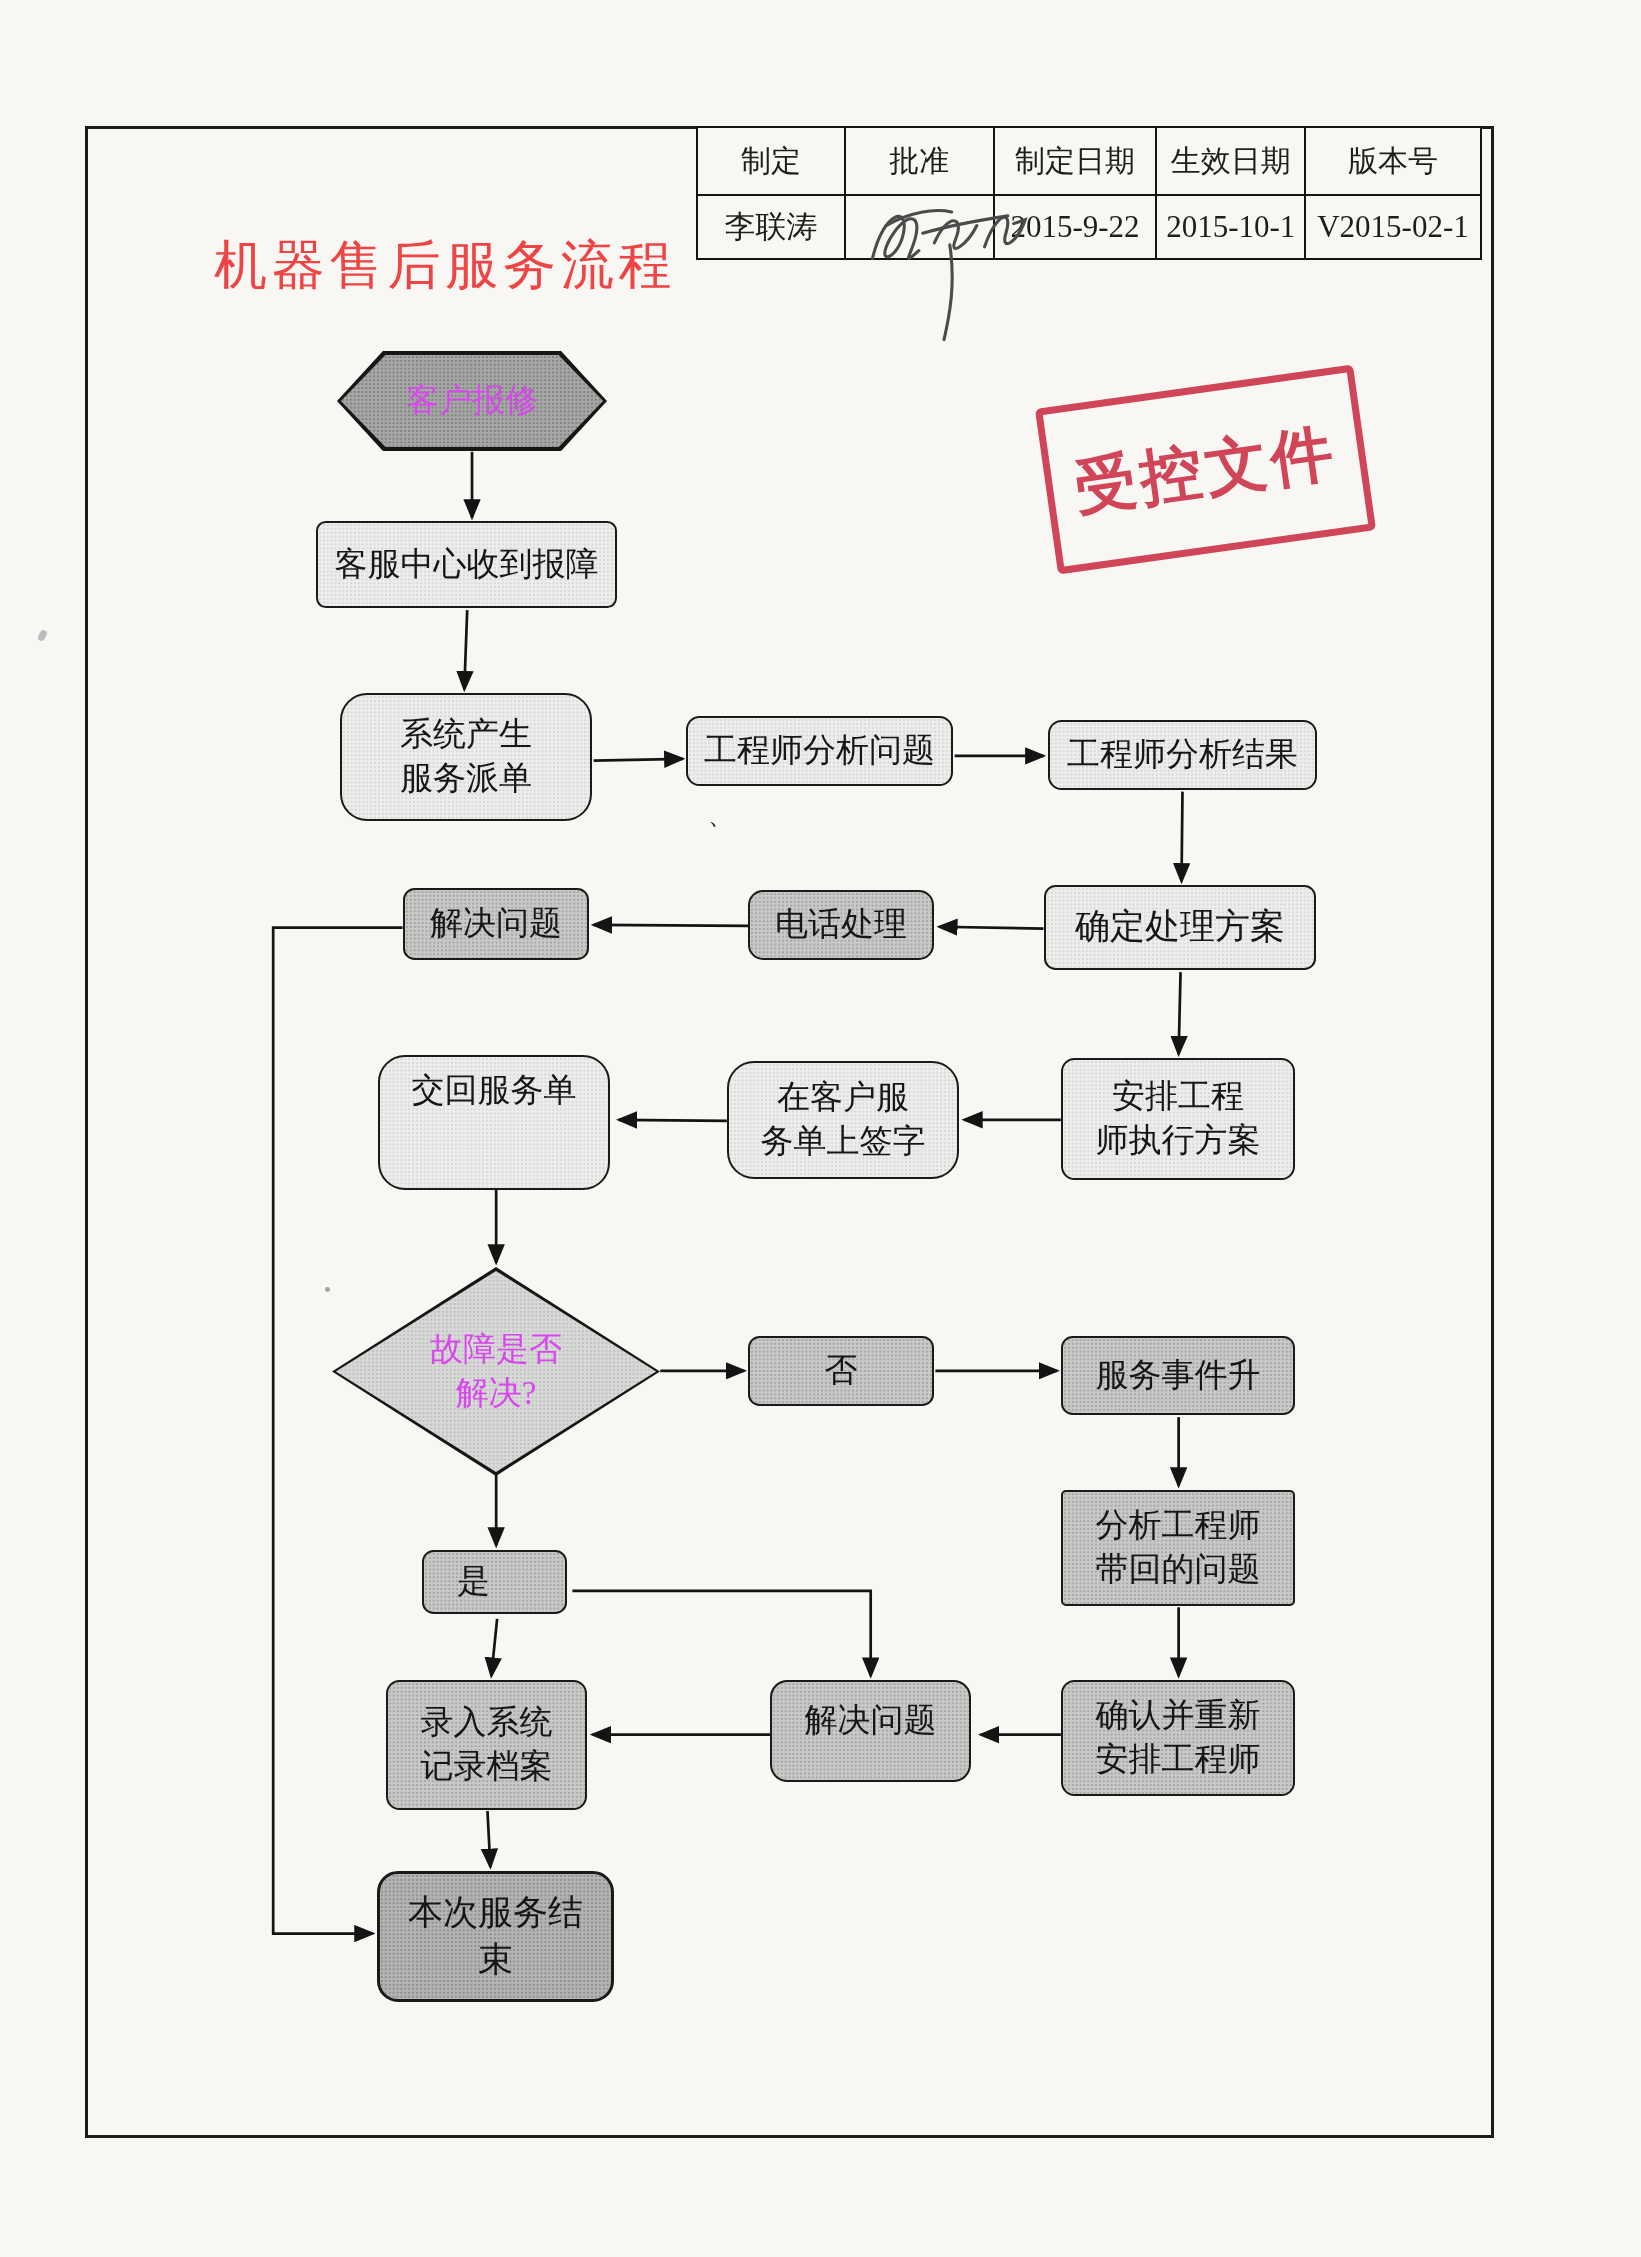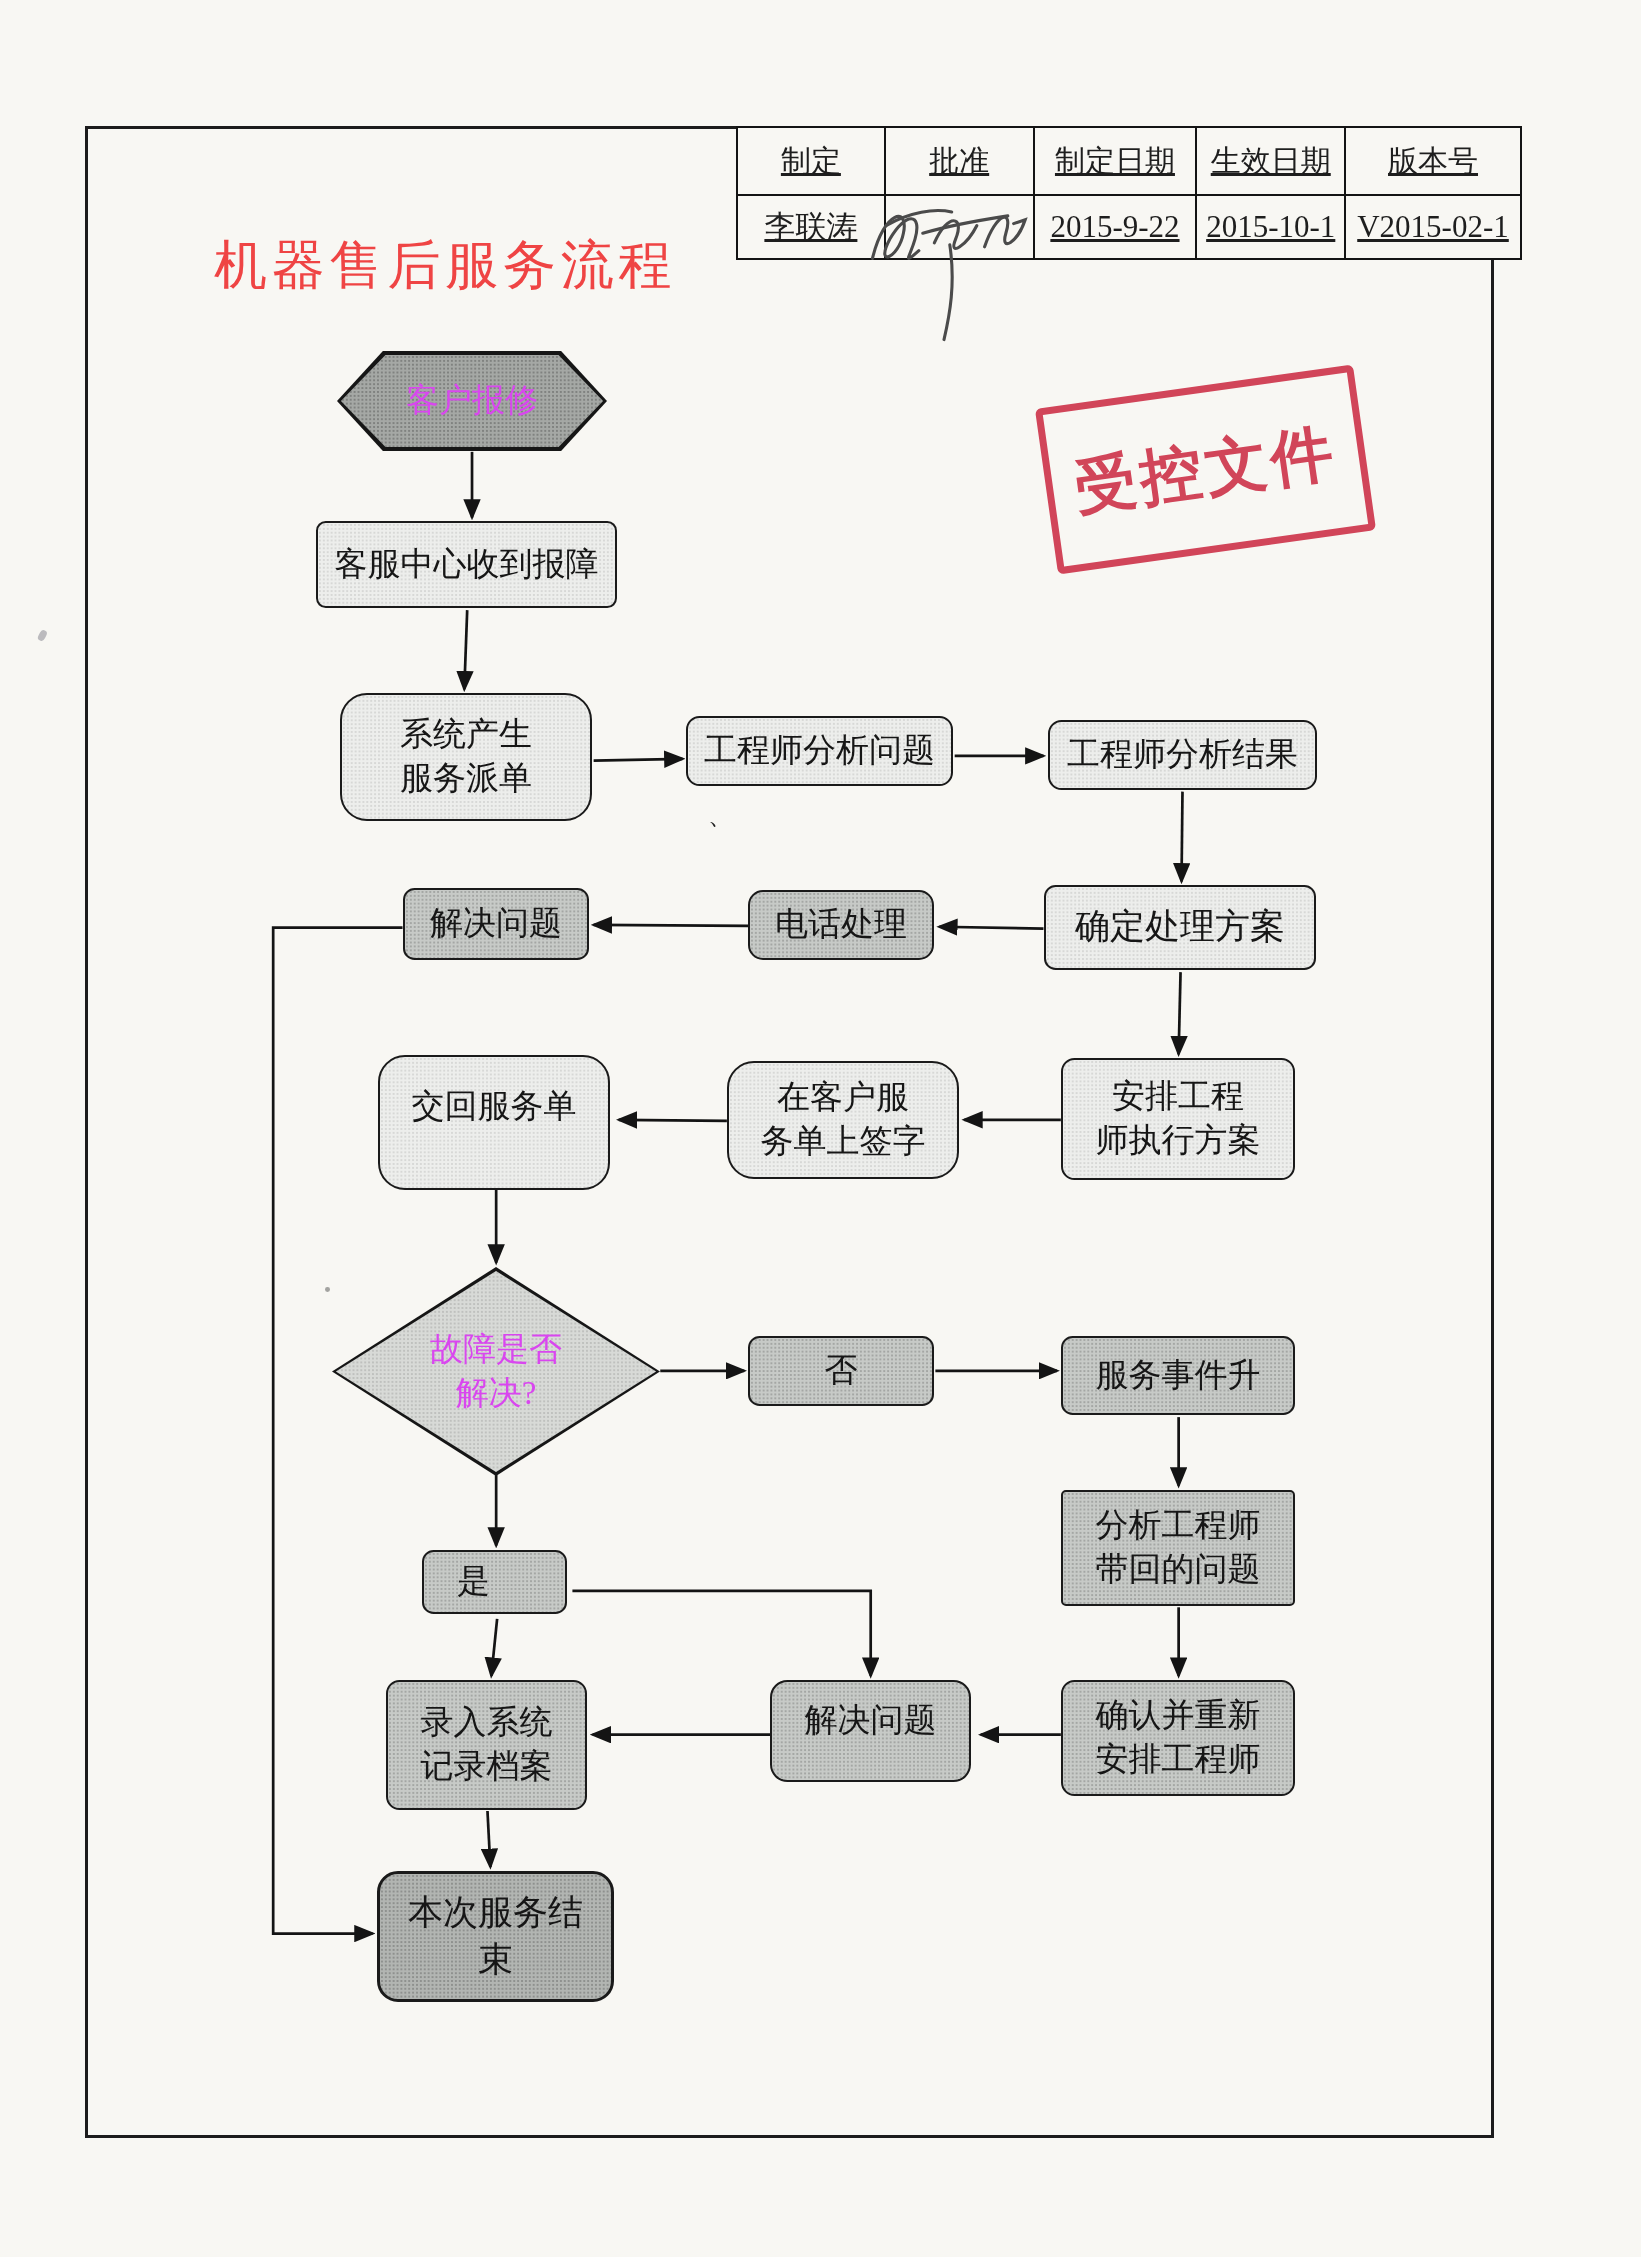--- a/index.html
+++ b/index.html
@@ -15,21 +15,21 @@
   .speck1{left:39px;top:630px;width:6.8px;height:10.6px;background:rgba(90,90,105,.38);transform:rotate(28deg);border-radius:40%;}
   .speck2{left:325px;top:1287px;width:4.8px;height:4.8px;background:rgba(60,60,60,.45);border-radius:50%;}
   .speck3{left:546px;top:1894px;width:15.4px;height:10.6px;background:rgba(232,140,152,.38);border-radius:50%;filter:blur(1px);}
 
   
   .frame{left:85px;top:126px;width:1403px;height:2006px;border:3.9px solid #1c1c1c;}
 
   .doc-title{left:214px;top:230px;font-size:53px;letter-spacing:4.8px;color:#ef4444;white-space:nowrap;}
 
   
-  table.hdr{position:absolute;left:736px;top:126px;border-collapse:collapse;table-layout:fixed;text-decoration:underline;}
+  table.hdr{position:absolute;left:696px;top:126px;border-collapse:collapse;table-layout:fixed;}
   table.hdr td{border:2.9px solid #141414;text-align:center;vertical-align:middle;
       font-size:30px;padding:0 3.9px;background:#f8f7f3;}
   table.hdr tr.r1 td{height:66px;}
   table.hdr tr.r2 td{height:62px;font-size:31px;}
 
   .sig-svg{left:857px;top:183px;z-index:6;}
 
   
   .stamp{left:1045px;top:386px;width:307px;height:153px;transform:rotate(-8deg);
      border:7.7px solid #cf3a50;border-radius:5.8px;display:flex;align-items:center;justify-content:center;
@@ -149,21 +149,21 @@
   <div class="node fill-light" style="left:686px;top:716px;width:263px;height:66px;border-radius:13.5px;">工程师分析问题</div>
 
   <div class="node fill-light" style="left:1048px;top:720px;width:265px;height:66px;border-radius:13.5px;">工程师分析结果</div>
 
   <div class="node fill-med" style="left:403px;top:888px;width:182px;height:68px;border-radius:11.6px;">解决问题</div>
 
   <div class="node fill-med" style="left:748px;top:890px;width:182px;height:66px;border-radius:15px;">电话处理</div>
 
   <div class="node fill-light" style="left:1044px;top:885px;width:268px;height:81px;border-radius:11.6px;font-size:35px;">确定处理方案</div>
 
-  <div class="node fill-light" style="left:378px;top:1055px;width:232px;height:120px;border-radius:27px;align-items:flex-start;padding-top:28px;box-sizing:border-box;height:135px;">交回服务单</div>
+  <div class="node fill-light" style="left:378px;top:1055px;width:232px;height:120px;border-radius:27px;align-items:flex-start;padding-top:12px;box-sizing:border-box;height:135px;">交回服务单</div>
 
   <div class="node fill-light" style="left:727px;top:1061px;width:228px;height:114px;border-radius:27px;">在客户服
 务单上签字</div>
 
   <div class="node fill-light" style="left:1061px;top:1058px;width:230px;height:118px;border-radius:13.5px;">安排工程
 师执行方案</div>
 
   <div class="shape-wrap dia-outer" style="left:332px;top:1267px;width:328px;height:209px;">
     <div class="dia-inner fill-dia"></div>
     <span class="shape-label">故障是否

